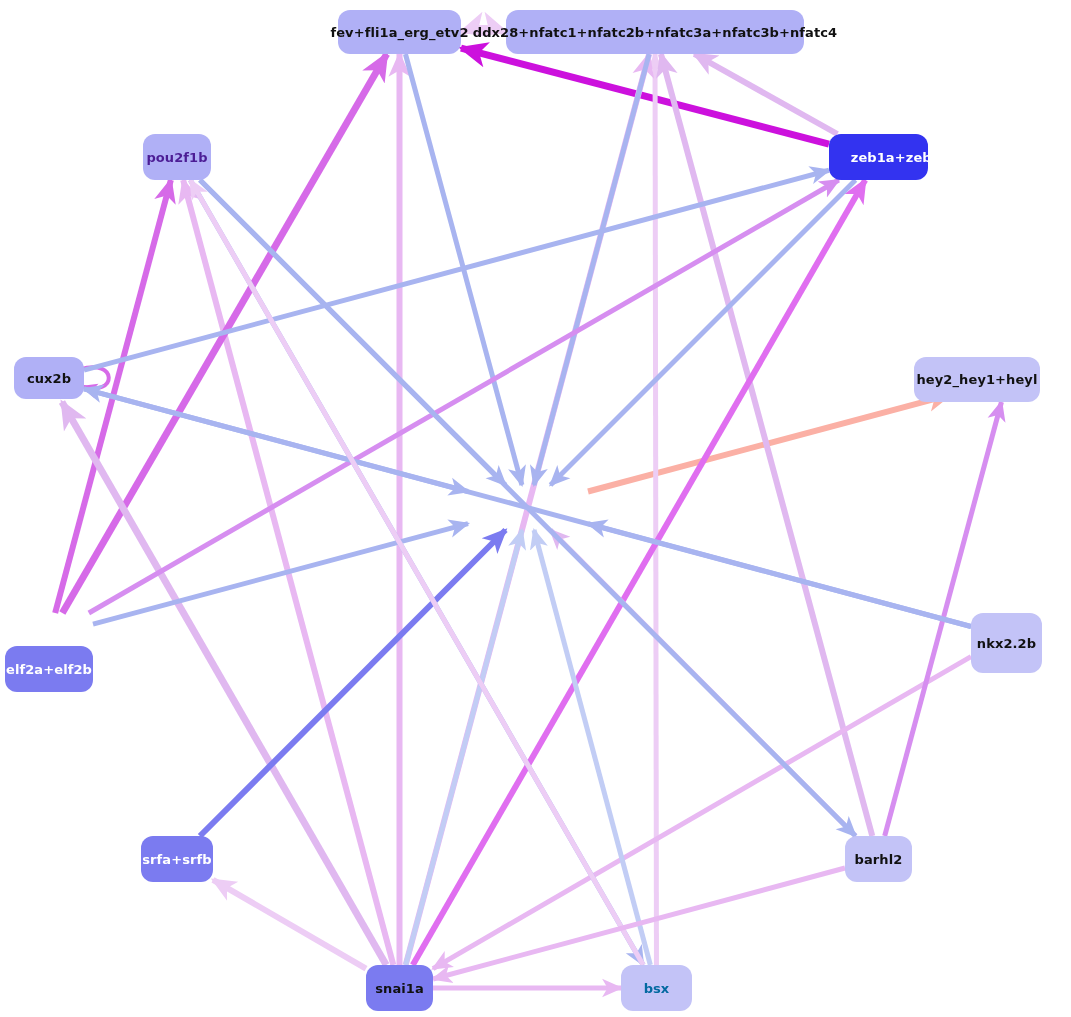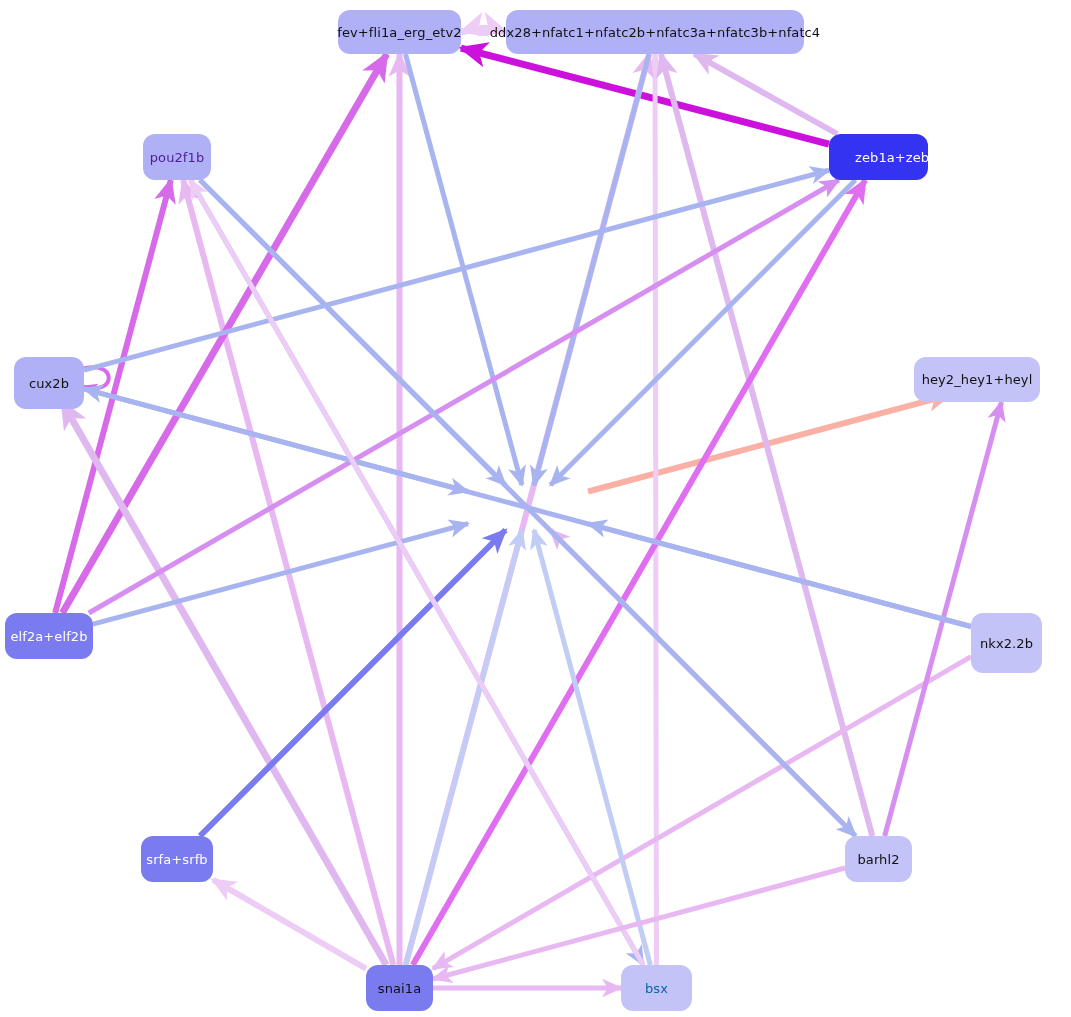--- a/index.html
+++ b/index.html
@@ -38,20 +38,21 @@
     border-radius: 12px;
     display: flex;
     align-items: center;
     justify-content: center;
     white-space: nowrap;
     font-size: 13px;
     line-height: 1;
     letter-spacing: 0.1px;
     cursor: pointer;
     user-select: none;
+    font-weight: bold;
   }
   .node-label {
     pointer-events: none;
     padding: 0 10px;
   }
 </style>
 </head>
 <body>
 
 <div id="graph-canvas">
@@ -135,27 +136,27 @@
       </div>
       <div class="node" style="left: 506px; top: 10px; width: 298px; height: 44px; background: rgb(176, 176, 246); color: rgb(17, 17, 17);">
         <span class="node-label">ddx28+nfatc1+nfatc2b+nfatc3a+nfatc3b+nfatc4</span>
       </div>
       <div class="node" style="left: 143px; top: 134px; width: 68px; height: 46px; background: rgb(176, 176, 246); color: #4c1d95;">
         <span class="node-label">pou2f1b</span>
       </div>
       <div class="node" style="left: 829px; top: 134px; width: 99px; height: 46px; background: rgb(51, 51, 240); color: rgb(255, 255, 255); padding-left: 44px;">
         <span class="node-label">zeb1a+zeb1b</span>
       </div>
-      <div class="node" style="left: 14px; top: 357px; width: 70px; height: 52px; background: rgb(176, 176, 246); color: rgb(17, 17, 17);">
+      <div class="node" style="left: 14px; top: 357px; width: 70px; height: 42px; background: rgb(176, 176, 246); color: rgb(17, 17, 17);">
         <span class="node-label">cux2b</span>
       </div>
       <div class="node" style="left: 898px; top: 357px; width: 126px; height: 45px; background: rgb(195, 195, 247); color: rgb(17, 17, 17); margin-left: 16px;">
         <span class="node-label">hey2_hey1+heyl</span>
       </div>
-      <div class="node" style="left: 5px; top: 613px; width: 88px; height: 46px; background: rgb(123, 123, 240); color: rgb(255, 255, 255);">
+      <div class="node" style="left: 5px; top: 646px; width: 88px; height: 46px; background: rgb(123, 123, 240); color: rgb(255, 255, 255);">
         <span class="node-label">elf2a+elf2b</span>
       </div>
       <div class="node" style="left: 971px; top: 613px; width: 71px; height: 60px; background: rgb(195, 195, 247); color: rgb(17, 17, 17);">
         <span class="node-label">nkx2.2b</span>
       </div>
       <div class="node" style="left: 141px; top: 836px; width: 72px; height: 46px; background: rgb(123, 123, 240); color: rgb(255, 255, 255);">
         <span class="node-label">srfa+srfb</span>
       </div>
       <div class="node" style="left: 845px; top: 836px; width: 67px; height: 46px; background: rgb(195, 195, 247); color: rgb(17, 17, 17);">
         <span class="node-label">barhl2</span>

